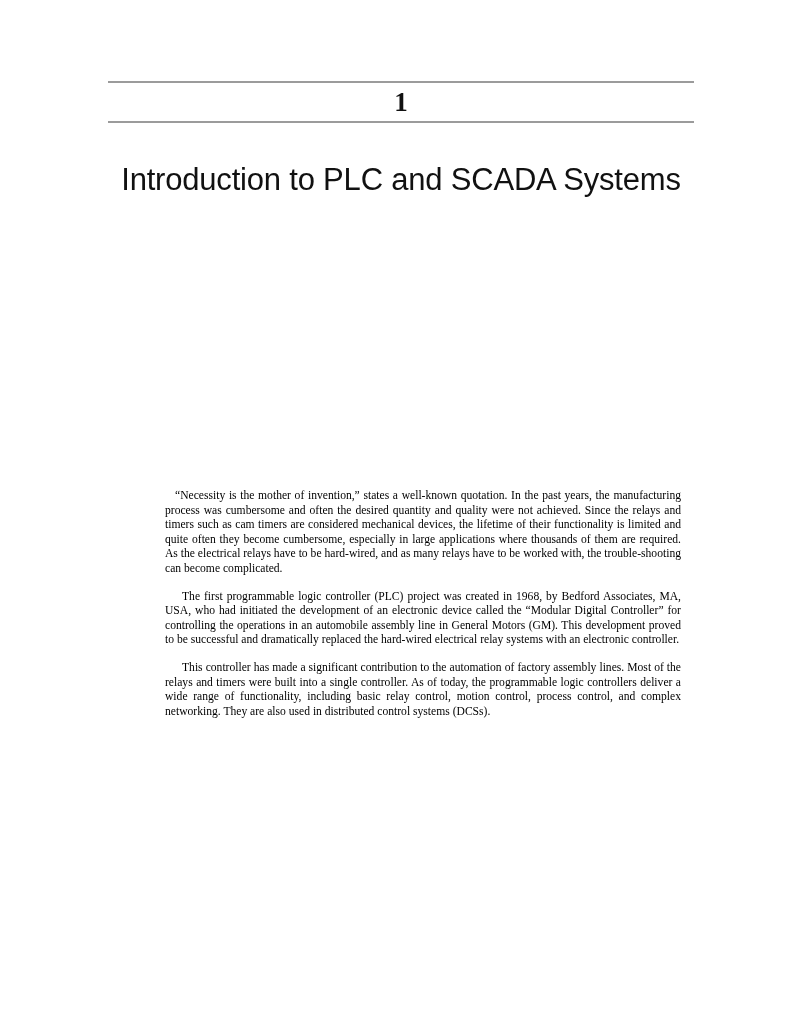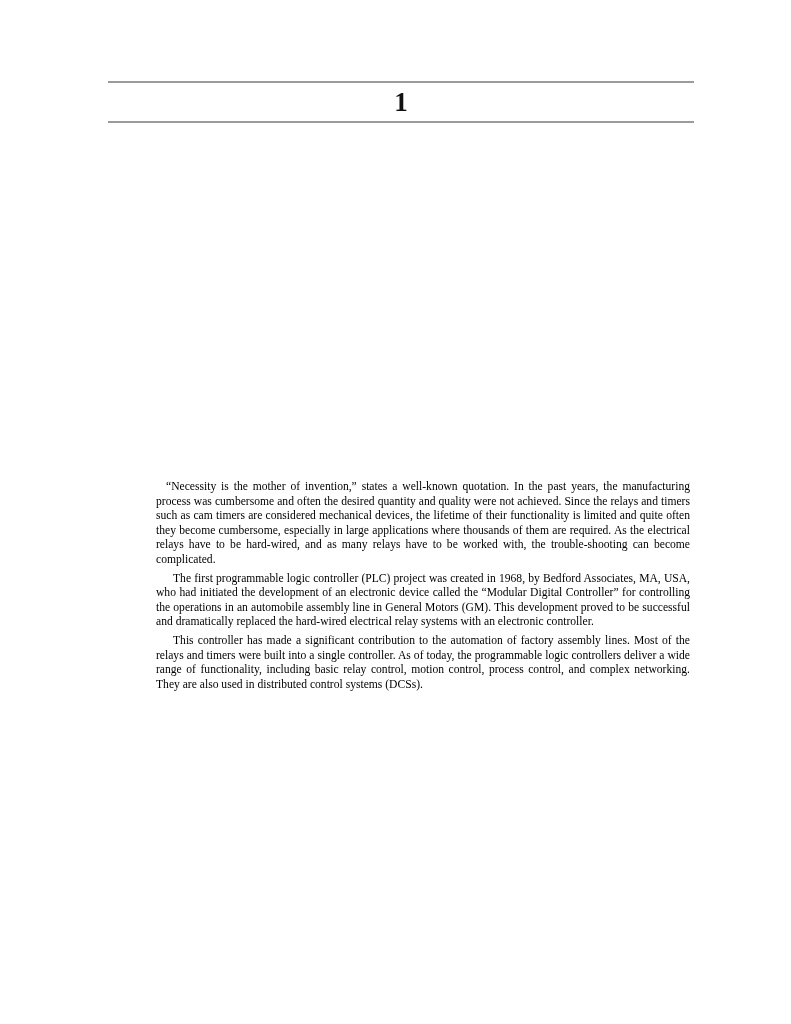--- a/index.html
+++ b/index.html
@@ -111,39 +111,40 @@
     left: 152px;
     top: 476px;
     width: 542px;
     font-family: "Liberation Serif", "DejaVu Serif", serif;
     font-size: 11.6px;
     line-height: 14.6px;
     text-align: justify;
     color: #000000;
   }
   .body-text p {
-    margin: 4px;
+    margin: 13px;
     text-indent: 17px;
     text-align: justify;
   }
   .body-text p.first {
     text-indent: 10px;
   }
 </style>
 </head>
 <body>
 
 <div class="page">
 
   <div class="chapter-head">
     <div class="rule rule-top"></div>
     <div class="chapter-number">1</div>
     <div class="rule rule-bottom"></div>
   </div>
 
+  <h1 class="chapter-title">Introduction to PLC and SCADA Systems</h1>
 
 
 
   <div class="body-text">
     <p class="first">“Necessity is the mother of invention,” states a well-known quotation. In the past years, the manufacturing process was cumbersome and often the desired quantity and quality were not achieved. Since the relays and timers such as cam timers are considered mechanical devices, the lifetime of their functionality is limited and quite often they become cumbersome, especially in large applications where thousands of them are required. As the electrical relays have to be hard-wired, and as many relays have to be worked with, the trouble-shooting can become complicated.</p>
     <p>The first programmable logic controller (PLC) project was created in 1968, by Bedford Associates, MA, USA, who had initiated the development of an electronic device called the “Modular Digital Controller” for controlling the operations in an automobile assembly line in General Motors (GM). This development proved to be successful and dramatically replaced the hard-wired electrical relay systems with an electronic controller.</p>
     <p>This controller has made a significant contribution to the automation of factory assembly lines. Most of the relays and timers were built into a single controller. As of today, the programmable logic controllers deliver a wide range of functionality, including basic relay control, motion control, process control, and complex networking. They are also used in distributed control systems (DCSs).</p>
   </div>
 
 </div>

